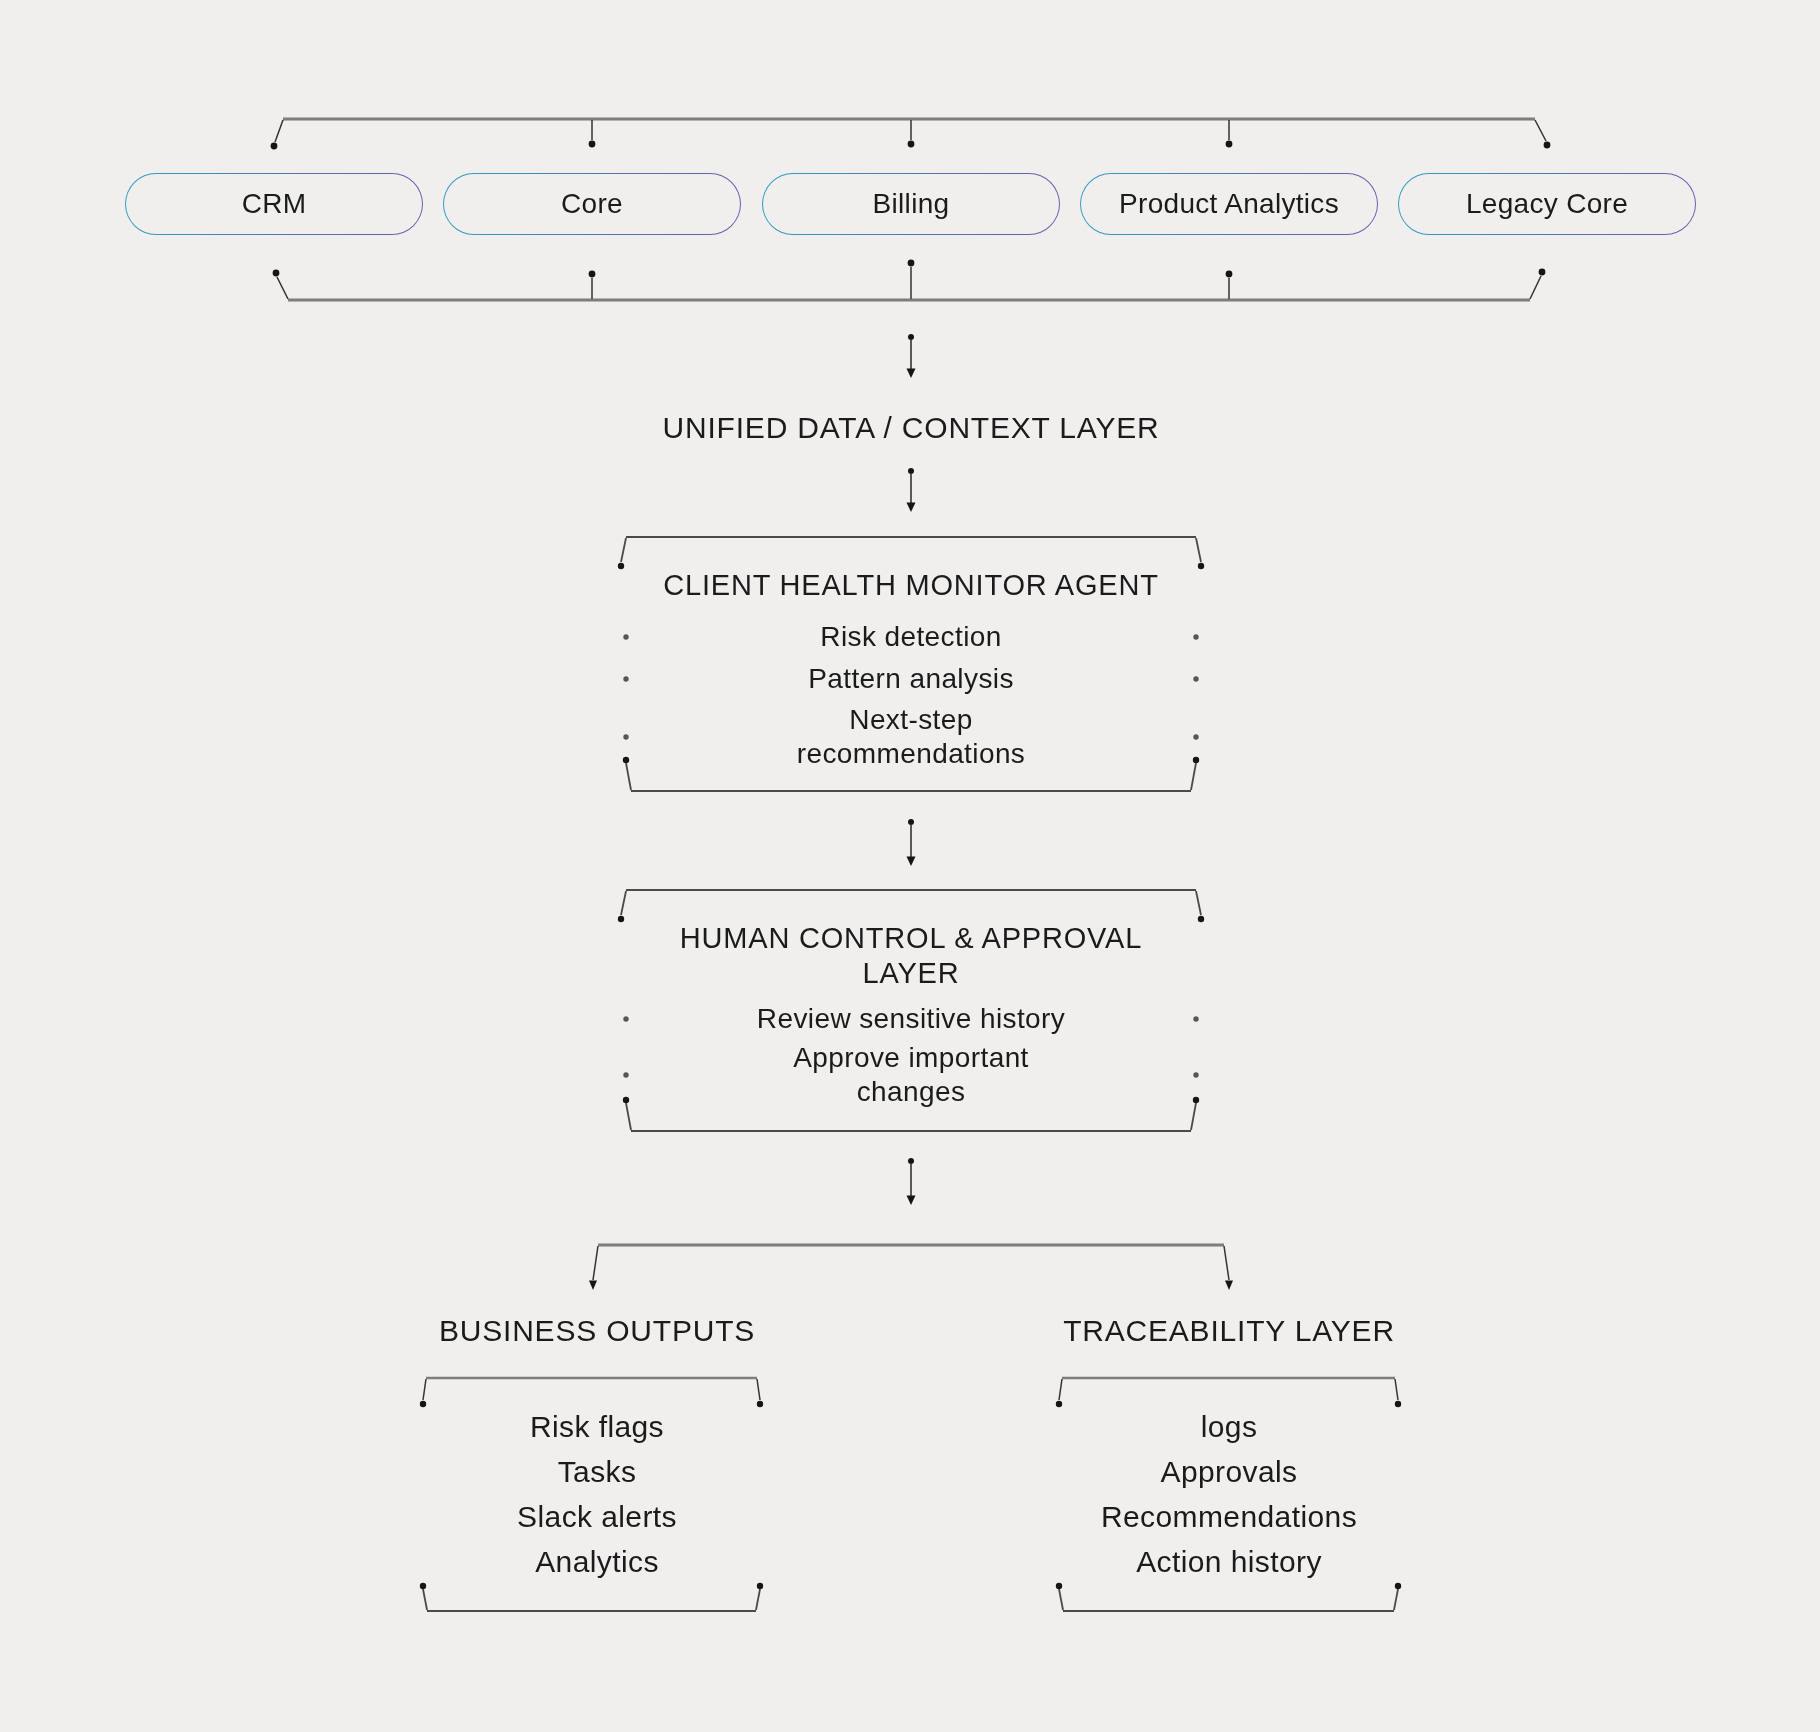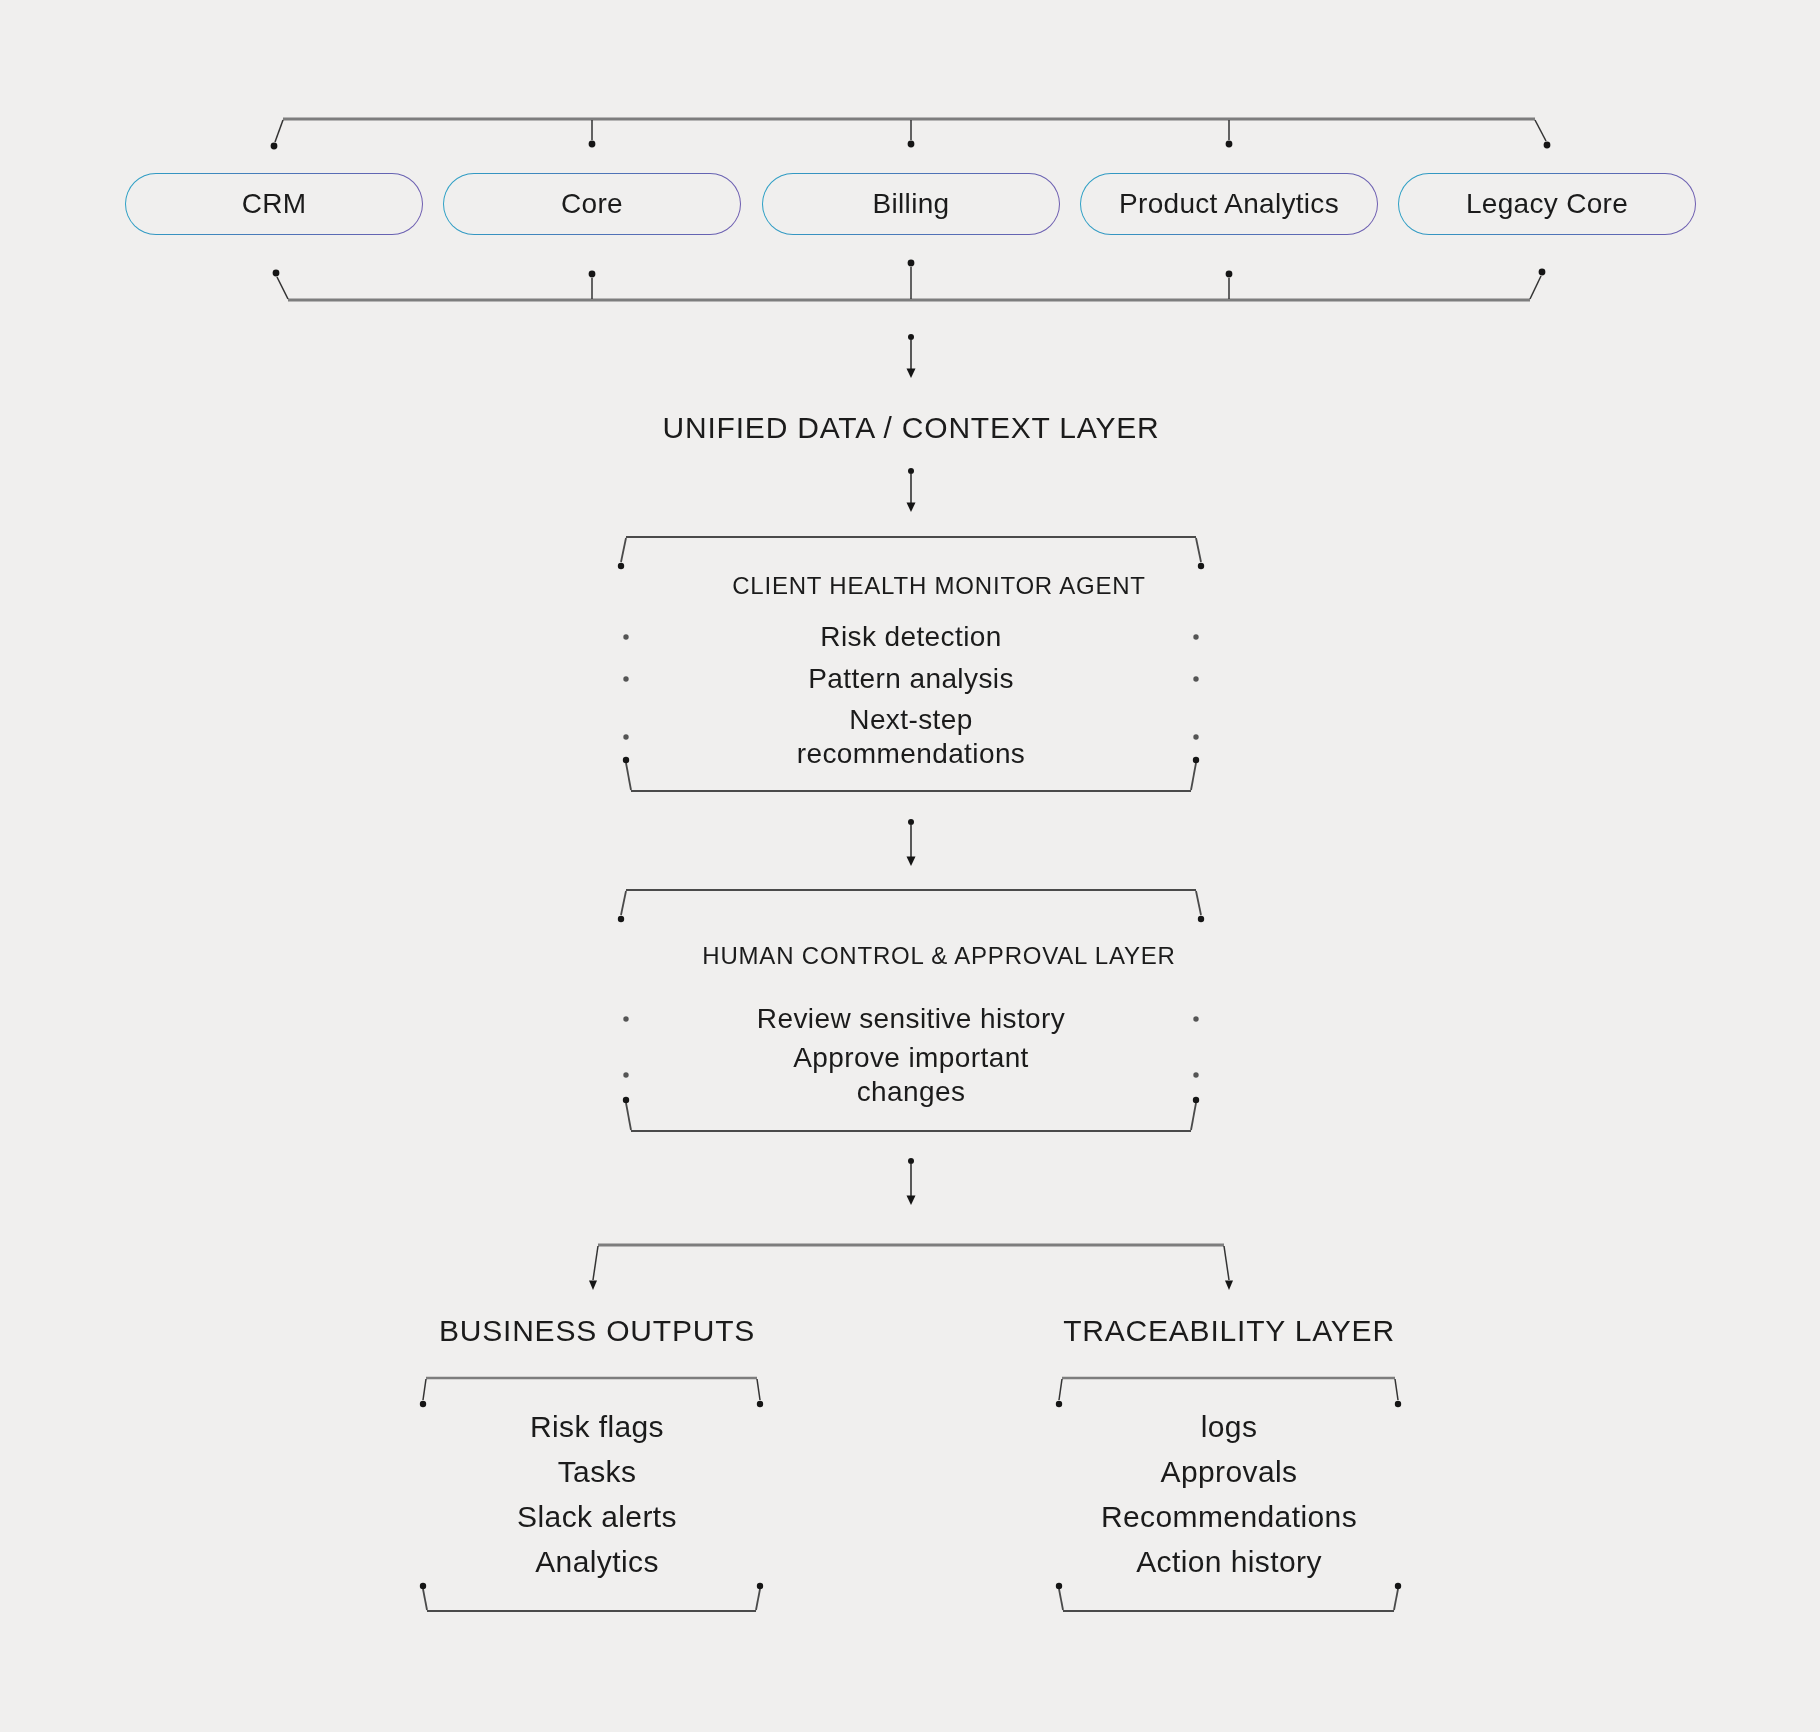--- a/index.html
+++ b/index.html
@@ -36,21 +36,21 @@
     border-radius:31px;
     border:1.7px solid transparent;
     background:
       linear-gradient(#f0efee,#f0efee) padding-box,
       linear-gradient(100deg,#2ba2c6 0%,#4e73b7 55%,#6f5cb0 100%) border-box;
     display:flex;align-items:center;justify-content:center;
     font-size:28px;font-weight:500;letter-spacing:0.3px;
     box-sizing:border-box;
   }
   .fs28{font-size:28px;font-weight:500;}
-  .fs29{font-size:24px;font-weight:500;margin-left:28px;}
+  .fs29{font-size:29px;font-weight:500;}
   .fs30{font-size:30px;font-weight:500;}
 </style>
 </head>
 <body>
 
 <div id="canvas">
 
   <svg id="wires" width="1820" height="1732" viewBox="0 0 1820 1732">
 
     <g fill="none" stroke="#7d7d7d" stroke-width="3">

